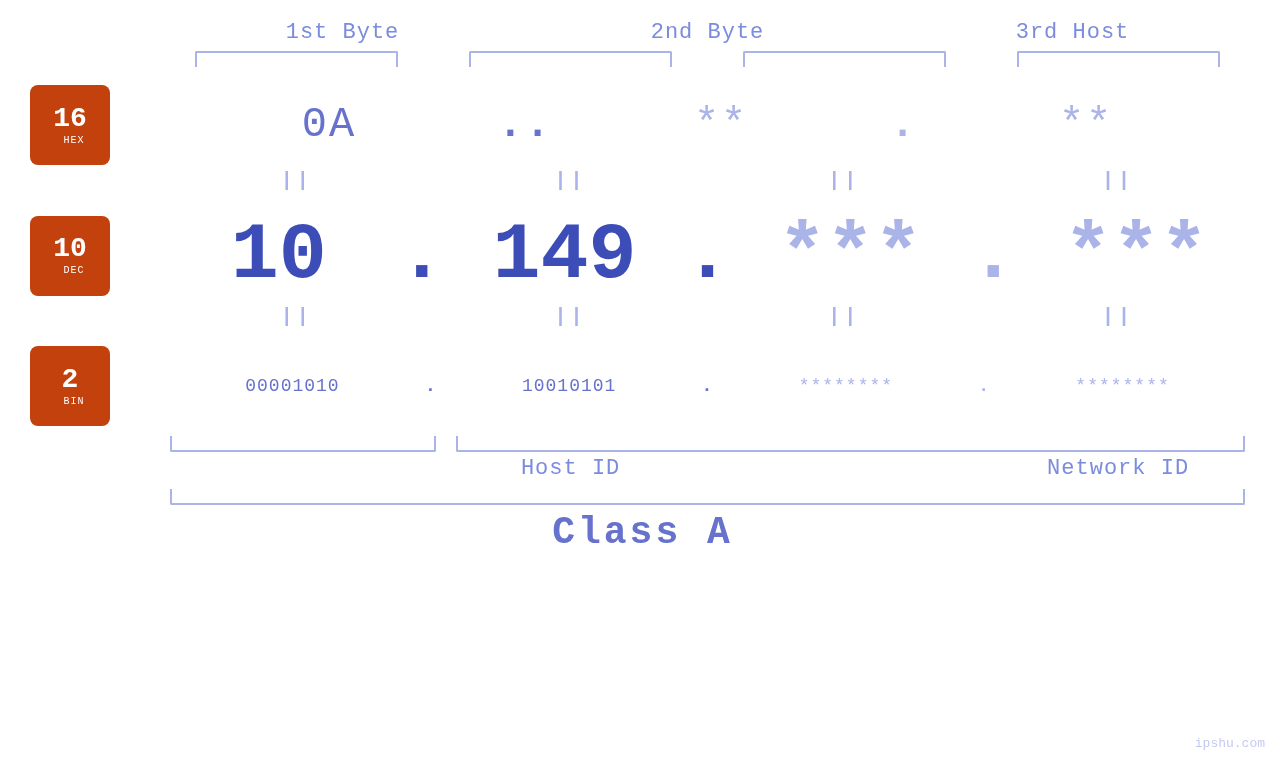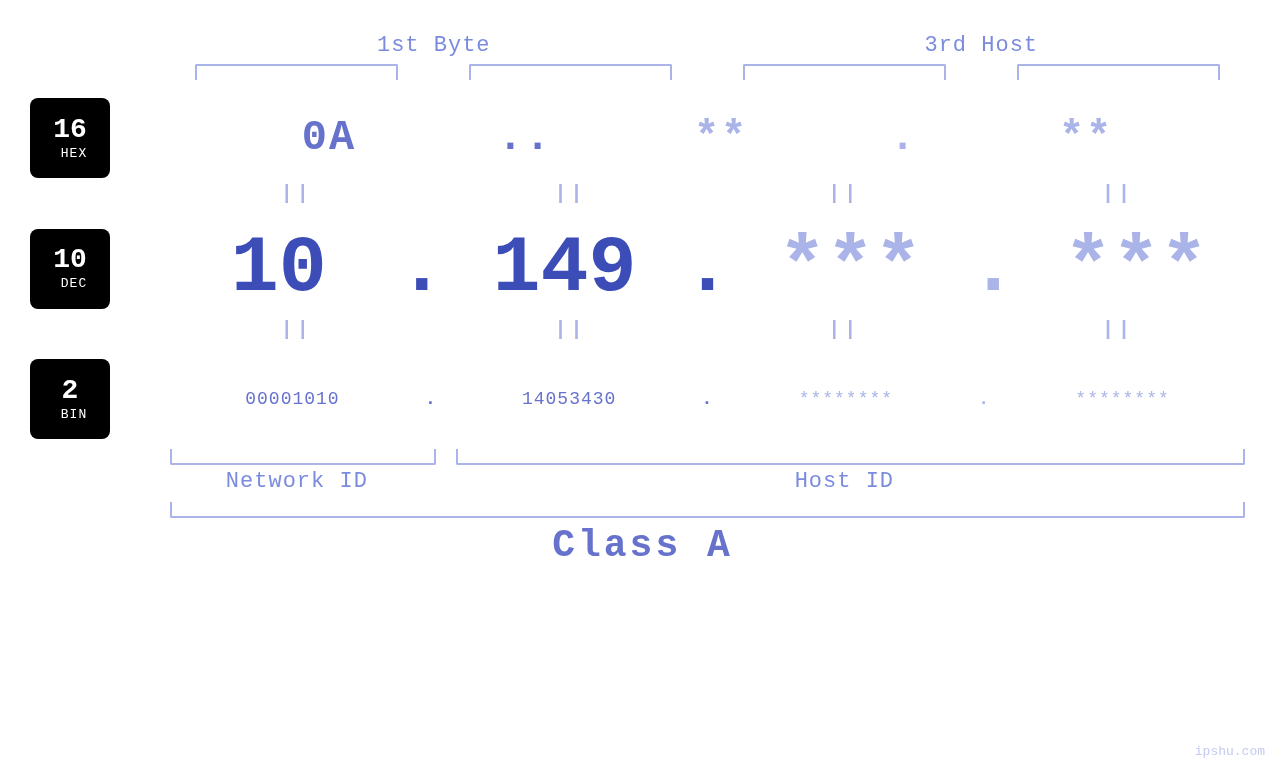--- a/index.html
+++ b/index.html
@@ -12,21 +12,21 @@
       overflow: hidden;
       position: relative;
     }
 
     .container {
       width: 100%;
       height: 100%;
       position: relative;
       display: flex;
       flex-direction: column;
-      padding: 13px 30px;
+      padding: 0 30px;
     }
 
     
     .byte-headers {
       display: flex;
       justify-content: flex-end;
       padding-top: 20px;
       margin-left: 130px;
     }
 
@@ -59,39 +59,39 @@
       height: 16px;
       border: 2px solid #aab4e8;
       border-bottom: none;
       border-radius: 2px 2px 0 0;
     }
 
     
     .base-label {
       width: 80px;
       height: 80px;
-      background: #000000;
+      background: #c2410c;
       border-radius: 8px;
       display: flex;
       flex-direction: column;
       align-items: center;
       justify-content: center;
       color: white;
       flex-shrink: 0;
       margin-right: 50px;
     }
 
     .base-label .number {
       font-size: 28px;
       font-weight: bold;
       line-height: 1;
     }
 
     .base-label .base-name {
-      font-size: 13px;
+      font-size: 10px;
       letter-spacing: 1px;
       margin-top: 2px;
       margin-left: 8px;
     }
 
     .row-group {
       display: flex;
       align-items: center;
       margin-top: 18px;
     }
@@ -113,21 +113,20 @@
     .dot-separator {
       color: #6672cc;
       font-weight: bold;
       flex-shrink: 0;
     }
 
     
     .hex-val {
       font-size: 42px;
       letter-spacing: 2px;
-      font-weight: bold;
     }
 
     
     .dec-val {
       font-size: 80px;
       font-weight: bold;
       color: #3d4db7;
     }
 
     .dec-dot {
@@ -168,21 +167,21 @@
     .class-label {
       color: #6672cc;
       font-size: 38px;
       letter-spacing: 3px;
       font-weight: bold;
     }
 
     
     .watermark {
       position: absolute;
-      bottom: 8px;
+      bottom: 16px;
       right: 20px;
       color: #c5caf0;
       font-size: 13px;
       margin-top: 40px;
     }
 
     
     .masked {
       color: #aab4e8;
     }
@@ -191,20 +190,21 @@
       color: #aab4e8;
     }
   </style>
 </head>
 <body>
 
 <div class="container">
 
   <div class="byte-headers">
     <div class="byte-header">1st Byte</div>
+    <div class="byte-header">2nd Byte</div>
     <div class="byte-header">3rd Host</div>
   </div>
 
   <div class="brackets-row">
     <div class="bracket-cell">
       <div class="bracket-line"></div>
     </div>
     <div class="bracket-cell">
       <div class="bracket-line"></div>
     </div>
@@ -262,38 +262,38 @@
   </div>
 
   <div class="row-group">
     <div class="base-label">
       <span class="number">2</span>
       <span class="base-name">BIN</span>
     </div>
     <div class="values-row">
       <div class="byte-value bin-val">00001010</div>
       <span class="dot-separator bin-val">.</span>
-      <div class="byte-value bin-val">14053430</div>
+      <div class="byte-value bin-val">10010101</div>
       <span class="dot-separator bin-val">.</span>
       <div class="byte-value bin-val masked">********</div>
       <span class="dot-separator bin-val masked">.</span>
       <div class="byte-value bin-val masked">********</div>
     </div>
   </div>
 
   <div style="display:flex; margin-left:130px; margin-top:10px;">
 
     <div style="flex:1; height:16px; border:2px solid #aab4e8; border-top:none; border-radius:0 0 2px 2px; margin:0 10px;"></div>
 
     <div style="flex:3; height:16px; border:2px solid #aab4e8; border-top:none; border-radius:0 0 2px 2px; margin:0 10px;"></div>
   </div>
 
   <div style="display:flex; margin-left:130px; margin-top:4px;">
+    <div style="flex:3; text-align:center; color:#7b8cde; font-size:22px; letter-spacing:1px; font-family:'Courier New',Courier,monospace;">Host ID</div>
     <div style="flex:1; text-align:center; color:#7b8cde; font-size:22px; letter-spacing:1px; font-family:'Courier New',Courier,monospace;">Network ID</div>
-    <div style="flex:3; text-align:center; color:#7b8cde; font-size:22px; letter-spacing:1px; font-family:'Courier New',Courier,monospace;">Host ID</div>
   </div>
 
   <div style="display:flex; margin-left:130px; margin-top:8px;">
     <div style="flex:4; height:16px; border:2px solid #aab4e8; border-top:none; border-radius:0 0 2px 2px; margin:0 10px;"></div>
   </div>
 
   <div class="class-row">
     <span class="class-label">Class A</span>
   </div>
 

